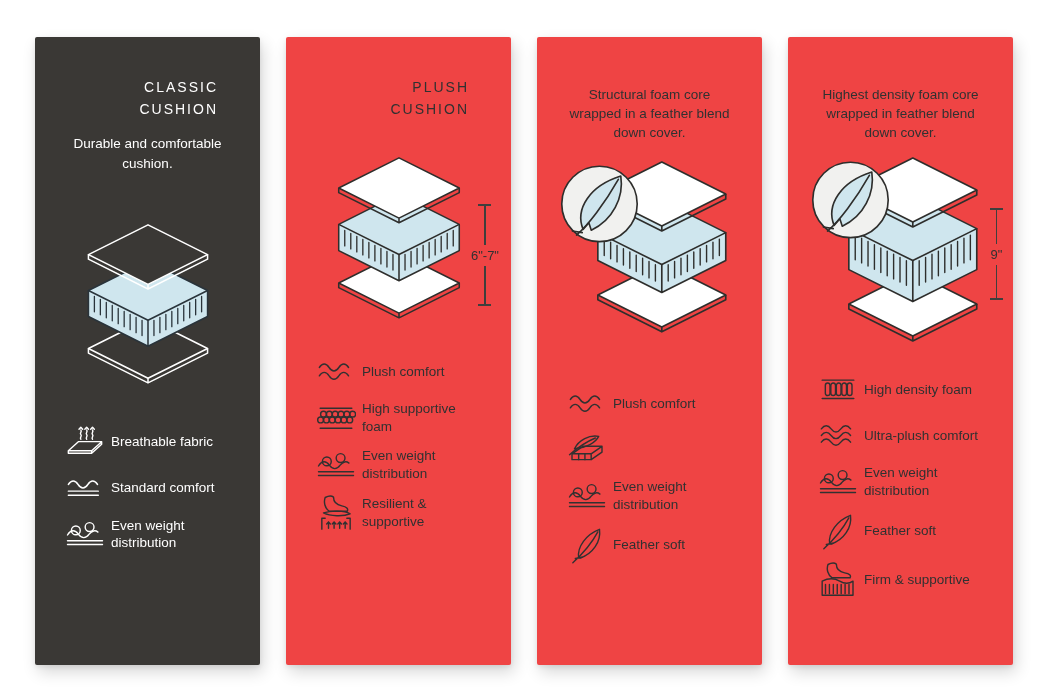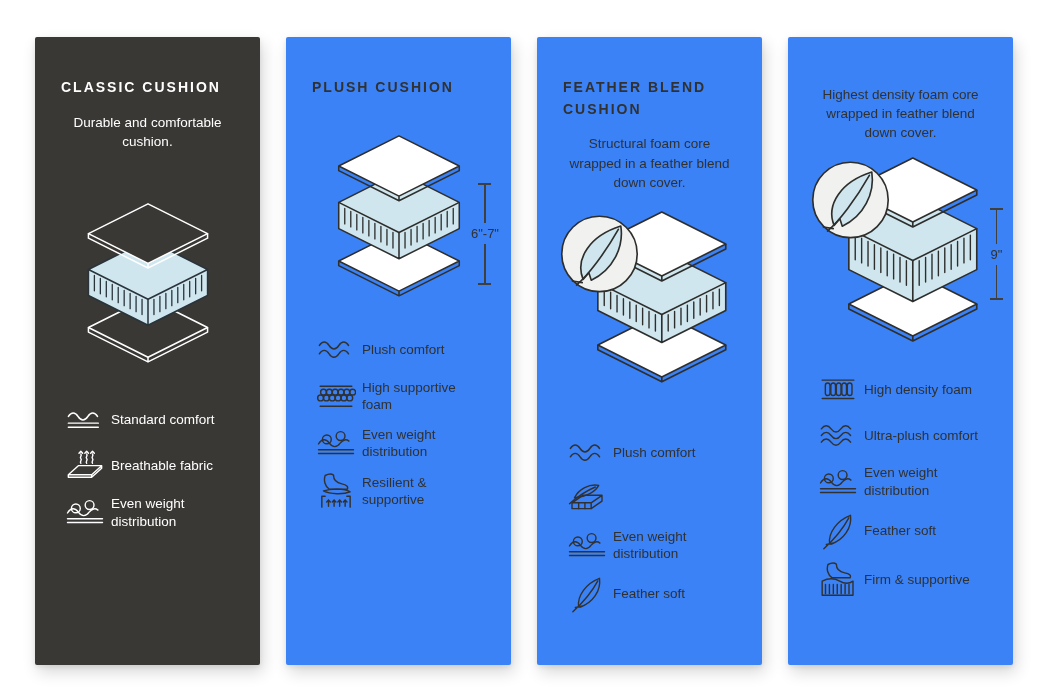--- a/index.html
+++ b/index.html
@@ -4,28 +4,28 @@
 <style>
   html,body{margin:0;padding:0;}
   body{
     width:1049px;height:700px;background:#ffffff;
     font-family:"Liberation Sans","DejaVu Sans",sans-serif;
     position:relative;overflow:hidden;color:#313131;
   }
   .cards{position:absolute;left:35px;top:37px;display:flex;gap:26px;}
   .card{
     width:225px;height:628px;box-sizing:border-box;
-    background:#3b82f6;color:#313131;border-radius:2px;
+    background:#ef4444;color:#313131;border-radius:2px;
     box-shadow:3px 7px 16px rgba(0,0,0,.16), 0 2px 5px rgba(0,0,0,.08);
     padding:40px 26px 0;position:relative;
   }
   .card.dark{background:#3a3835;color:#ffffff;}
   .title{
-    font-size:14px;font-weight:bold;letter-spacing:2px;line-height:1.55;
-    text-align:left;margin:0 0 14px;
+    font-size:14px;font-weight:normal;letter-spacing:2px;line-height:1.55;
+    text-align:right;margin:0 16px 14px;
   }
   .desc{font-size:13.5px;line-height:1.42;text-align:center;margin:8px auto;}
   .d0{max-width:150px}.d1{max-width:184px}.d2{max-width:216px}.d3{max-width:198px}
 
   .illus{position:relative;margin-left:-20px;margin-right:-20px;
          display:flex;align-items:center;justify-content:center;}
   .i0{height:196px;margin-top:34px}
   .i1{height:196px;margin-top:20px}
   .i2{height:196px;margin-top:6px}
   .i3{height:200px;margin-top:0}
@@ -84,37 +84,37 @@
         </g>
         <g>
           <path class="face" d="M110,5 L188,44 L110,83 L32,44 Z"></path>
           <path class="rim" d="M32,44 V50 L110,89 L188,50 V44 M110,83 V89"></path>
         </g>
       </svg>
     </div>
     <ul class="features f0">
       <li>
         <span class="ficon">
-          <svg viewBox="0 0 48 26">
-              <path d="M4,9 c3.7,-5.5 8,-5.5 11.7,0 c3.7,5.5 8,5.5 11.7,0 c3.7,-5.5 8,-5.5 11.7,0"></path>
-              <path d="M4,17 H40 M4,22 H40"></path>
-            </svg>
-        </span>
-        <span class="flabel">Standard comfort</span>
-      </li>
-      <li>
-        <span class="ficon">
           <svg viewBox="0 0 48 40">
             <path d="M4,31 L16,20 L44,20 L32,31 Z M4,31 V34 H32 V31 M32,34 L44,23 V20"></path>
             <path d="M19,17 c-2,-2 2,-3.5 0,-5.5 c-2,-2 2,-3.5 0,-5.5 M16.8,5 L19,2.6 L21.2,5"></path>
             <path d="M26,17 c-2,-2 2,-3.5 0,-5.5 c-2,-2 2,-3.5 0,-5.5 M23.8,5 L26,2.6 L28.2,5"></path>
             <path d="M33,17 c-2,-2 2,-3.5 0,-5.5 c-2,-2 2,-3.5 0,-5.5 M30.8,5 L33,2.6 L35.2,5"></path>
           </svg>
         </span>
         <span class="flabel">Breathable fabric</span>
+      </li>
+      <li>
+        <span class="ficon">
+          <svg viewBox="0 0 48 26">
+              <path d="M4,9 c3.7,-5.5 8,-5.5 11.7,0 c3.7,5.5 8,5.5 11.7,0 c3.7,-5.5 8,-5.5 11.7,0"></path>
+              <path d="M4,17 H40 M4,22 H40"></path>
+            </svg>
+        </span>
+        <span class="flabel">Standard comfort</span>
       </li>
       <li>
         <span class="ficon">
           <svg viewBox="0 0 48 34">
               <circle cx="13" cy="12.5" r="5.3"></circle>
               <circle cx="29.5" cy="8.5" r="5.3"></circle>
               <path d="M3,18 c4,-6.5 9,-6.5 13,-1 c4,5.5 9,5.5 13,0 c3.5,-4.5 7.5,-5 10.5,-2.5"></path>
               <path d="M3,25 H45 M3,29.5 H45"></path>
             </svg>
         </span>
@@ -203,21 +203,20 @@
             <path d="M28.4,40 V32.5 M26.2,34.8 L28.4,32.5 L30.6,34.8"></path>
             <path d="M35,40 V32.5 M32.8,34.8 L35,32.5 L37.2,34.8"></path>
           </svg>
         </span>
         <span class="flabel">Resilient &amp; supportive</span>
       </li>
     </ul>
   </section>
 
   <section class="card">
-    <h2 class="title">FEATHER BLEND CUSHION</h2>
     <p class="desc d2">Structural foam core wrapped in a feather blend down cover.</p>
     <div class="illus i2">
       <svg class="cushion" width="205" viewBox="0 0 250 220">
         <g>
           <path class="face" d="M140,128 L218,167 L140,206 L62,167 Z"></path>
           <path class="rim" d="M62,167 V173 L140,212 L218,173 V167 M140,206 V212"></path>
         </g>
         <g>
           <path class="foam-body" d="M140,52 L218,91 V125 L140,164 L62,125 V91 Z"></path>
           <path class="foam-line" d="M62,91 L140,52 L218,91 L140,130 Z"></path>

